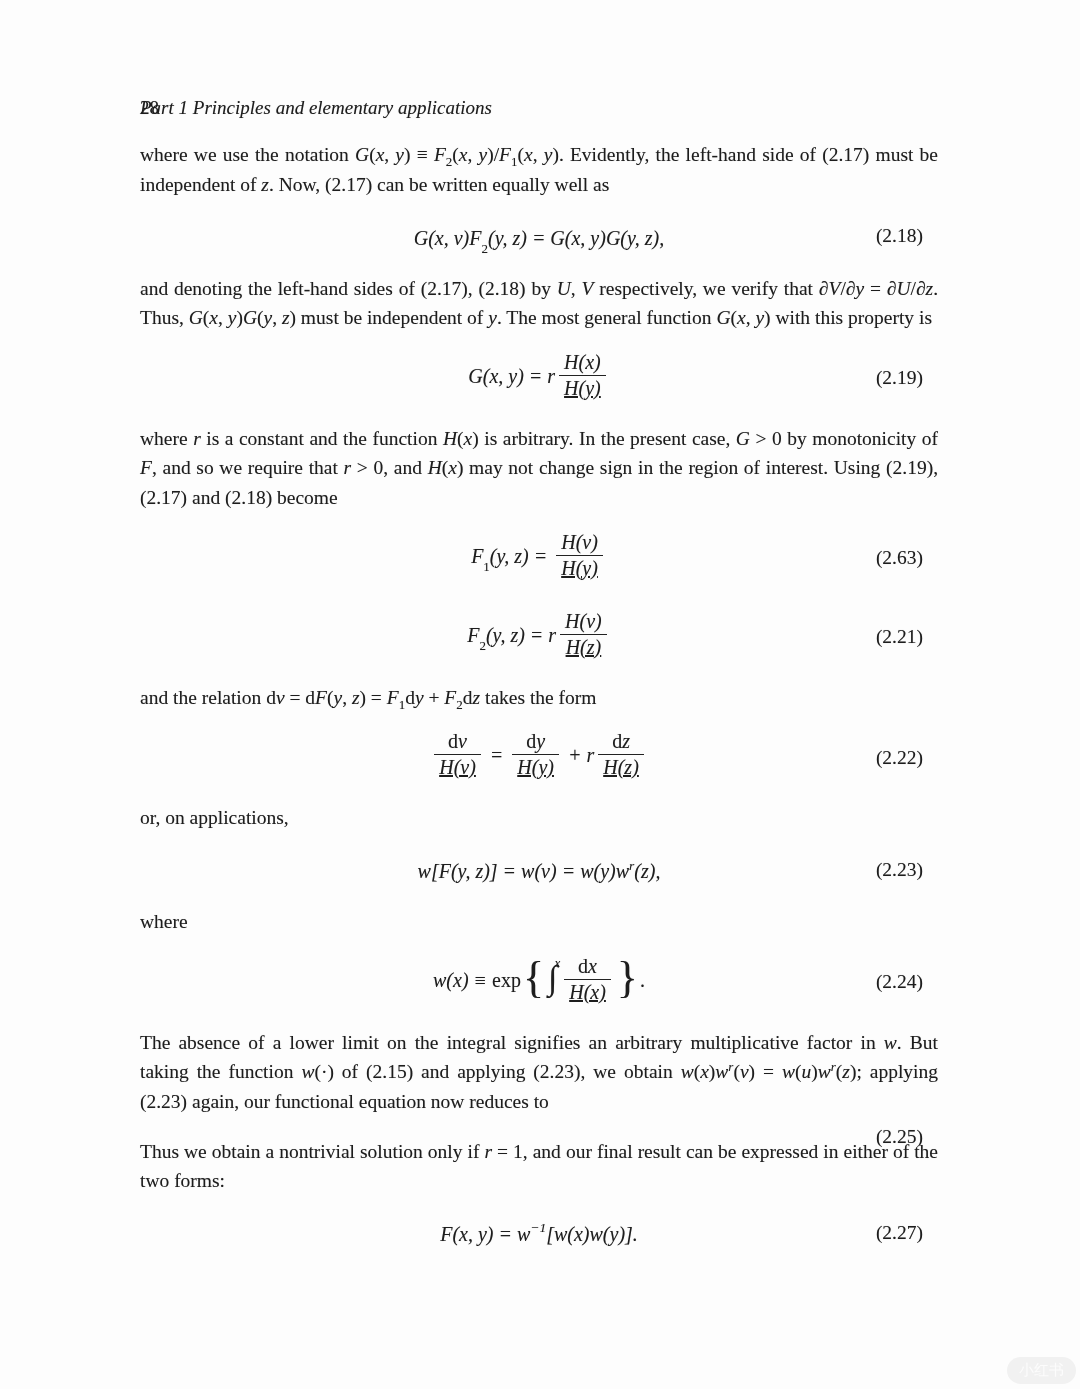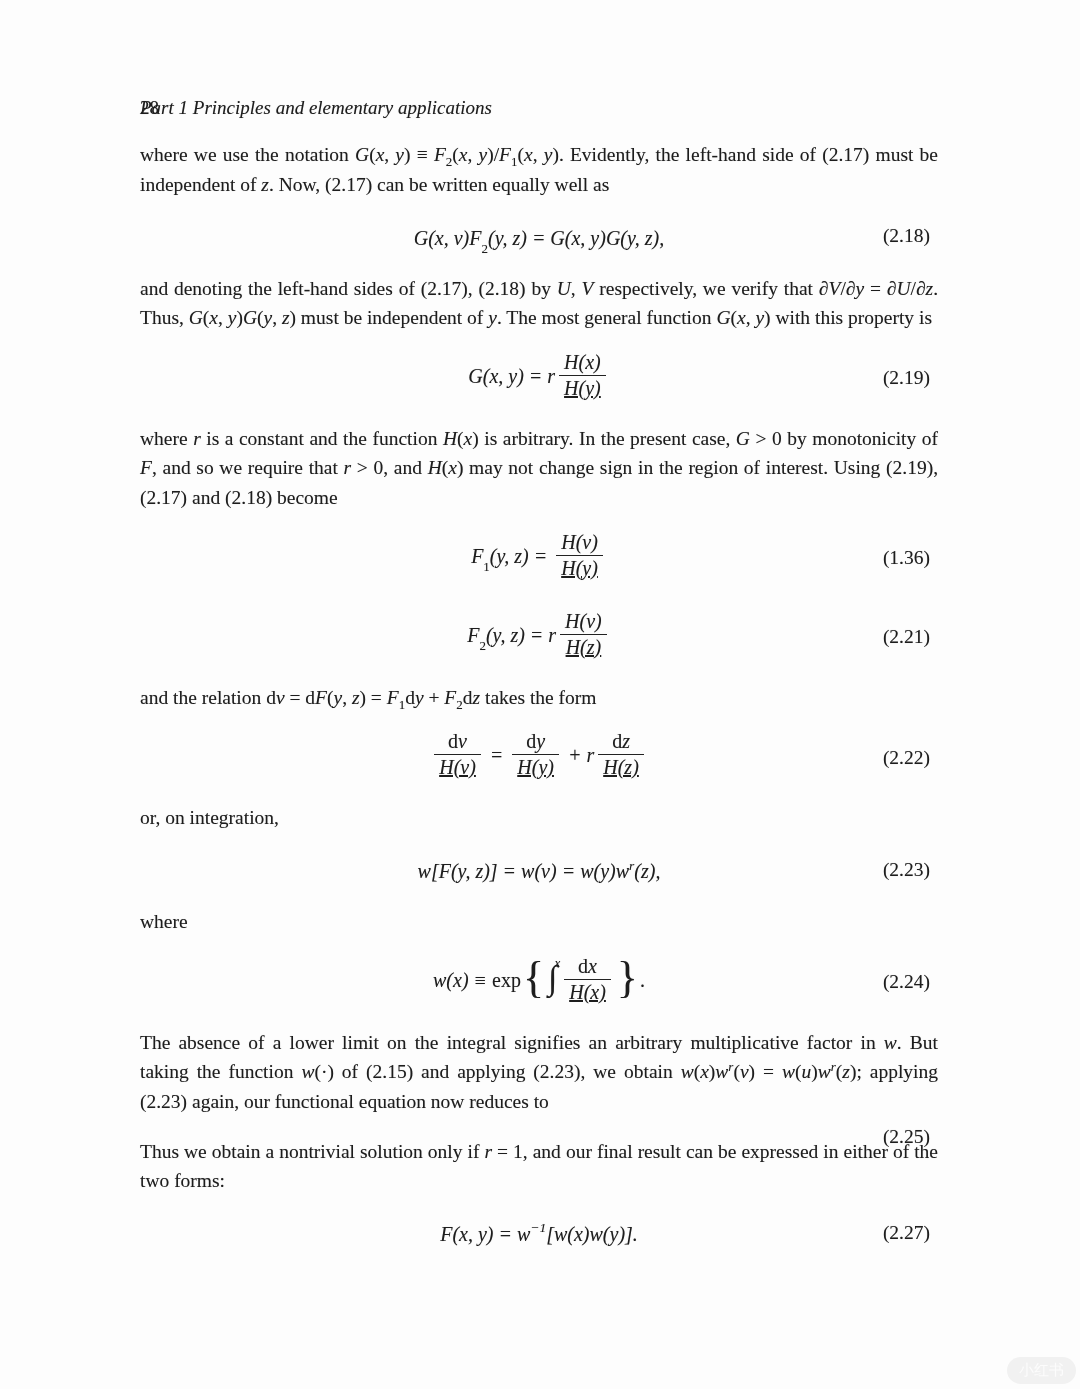--- a/index.html
+++ b/index.html
@@ -27,21 +27,21 @@
     font-size:19.5px; line-height:29.6px;
     text-align:justify; margin:20px 0;
   }
   .para i { font-style:italic; }
   .para sub { font-size:13px; font-style:normal; line-height:0; }
   .para sup { font-size:13px; font-style:italic; line-height:0; }
   
   .eqrow { position:relative; text-align:center; margin:14px 8px; font-size:20px; line-height:32px; }
   .eqrow.mt-lg { margin-top:28px; }
   .eq { display:inline-block; vertical-align:middle; }
-  .eqnum { position:absolute; right:0; top:50%; transform:translateY(-50%); font-size:19.5px; font-style:normal; }
+  .eqnum { position:absolute; right:7px; top:50%; transform:translateY(-50%); font-size:19.5px; font-style:normal; }
   .mt { font-style:italic; }
   .mr { font-style:normal; }
   sub.esub { font-size:13px; font-style:normal; position:relative; bottom:-3px; line-height:0; }
   sup.esup { font-size:13.5px; font-style:italic; position:relative; top:-1px; line-height:0; }
   sup.esup2 { font-size:10px; font-style:italic; line-height:0; }
   .frac { display:inline-block; vertical-align:middle; position:relative; top:-3px; margin:0 4px; text-align:center; }
   .frac .num, .frac .den { display:block; padding:0 5px; font-size:20px; line-height:25px; }
   .frac .den { border-top:1.4px solid #222;text-decoration:underline; }
   .int { font-size:34px; font-style:normal; vertical-align:middle; position:relative; top:-4px; margin-left:2px; }
   sup.intlim { font-size:13px; font-style:italic; position:relative; top:-12px; margin-left:-3px; line-height:0; }
@@ -77,36 +77,36 @@
 
   <div class="eqrow">
     <span class="eq"><span class="mt">G(x, y) = r</span><span class="frac"><span class="num"><span class="mt">H(x)</span></span><span class="den"><span class="mt">H(y)</span></span></span></span>
     <span class="eqnum">(2.19)</span>
   </div>
 
   <p class="para">where <i>r</i> is a constant and the function <i>H</i>(<i>x</i>) is arbitrary. In the present case, <i>G</i> &gt; 0 by monotonicity of <i>F</i>, and so we require that <i>r</i> &gt; 0, and <i>H</i>(<i>x</i>) may not change sign in the region of interest. Using (2.19), (2.17) and (2.18) become</p>
 
   <div class="eqrow">
     <span class="eq"><span class="mt">F</span><sub class="esub">1</sub><span class="mt">(y, z) = </span><span class="frac"><span class="num"><span class="mt">H(v)</span></span><span class="den"><span class="mt">H(y)</span></span></span></span>
-    <span class="eqnum">(1.36)</span>
+    <span class="eqnum">(2.63)</span>
   </div>
 
   <div class="eqrow mt-lg">
     <span class="eq"><span class="mt">F</span><sub class="esub">2</sub><span class="mt">(y, z) = r</span><span class="frac"><span class="num"><span class="mt">H(v)</span></span><span class="den"><span class="mt">H(z)</span></span></span></span>
     <span class="eqnum">(2.21)</span>
   </div>
 
   <p class="para">and the relation d<i>v</i> = d<i>F</i>(<i>y</i>, <i>z</i>) = <i>F</i><sub>1</sub>d<i>y</i> + <i>F</i><sub>2</sub>d<i>z</i> takes the form</p>
 
   <div class="eqrow">
     <span class="eq"><span class="frac"><span class="num"><span class="mr">d</span><span class="mt">v</span></span><span class="den"><span class="mt">H(v)</span></span></span><span class="mt"> = </span><span class="frac"><span class="num"><span class="mr">d</span><span class="mt">y</span></span><span class="den"><span class="mt">H(y)</span></span></span><span class="mt"> + r</span><span class="frac"><span class="num"><span class="mr">d</span><span class="mt">z</span></span><span class="den"><span class="mt">H(z)</span></span></span></span>
     <span class="eqnum">(2.22)</span>
   </div>
 
-  <p class="para">or, on integration,</p>
+  <p class="para">or, on applications,</p>
 
   <div class="eqrow">
     <span class="eq"><span class="mt">w[F(y, z)] = w(v) = w(y)w</span><sup class="esup">r</sup><span class="mt">(z),</span></span>
     <span class="eqnum">(2.23)</span>
   </div>
 
   <p class="para">where</p>
 
   <div class="eqrow">
     <span class="eq"><span class="mt">w(x) ≡ </span><span class="mr">exp</span><span class="brace">{</span><span class="int">∫</span><sup class="intlim">x</sup><span class="frac"><span class="num"><span class="mr">d</span><span class="mt">x</span></span><span class="den"><span class="mt">H(x)</span></span></span><span class="brace">}</span><span class="mr">.</span></span>

